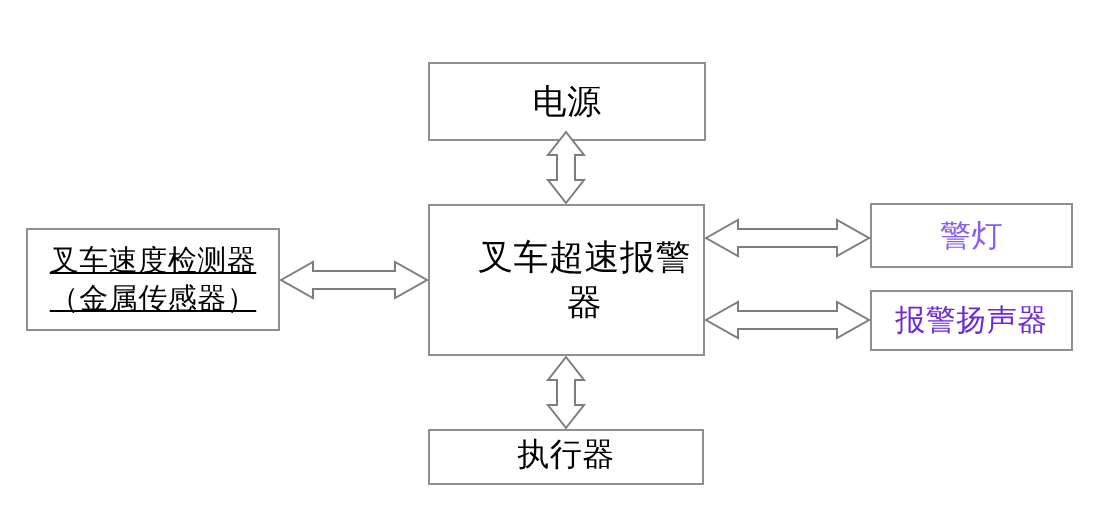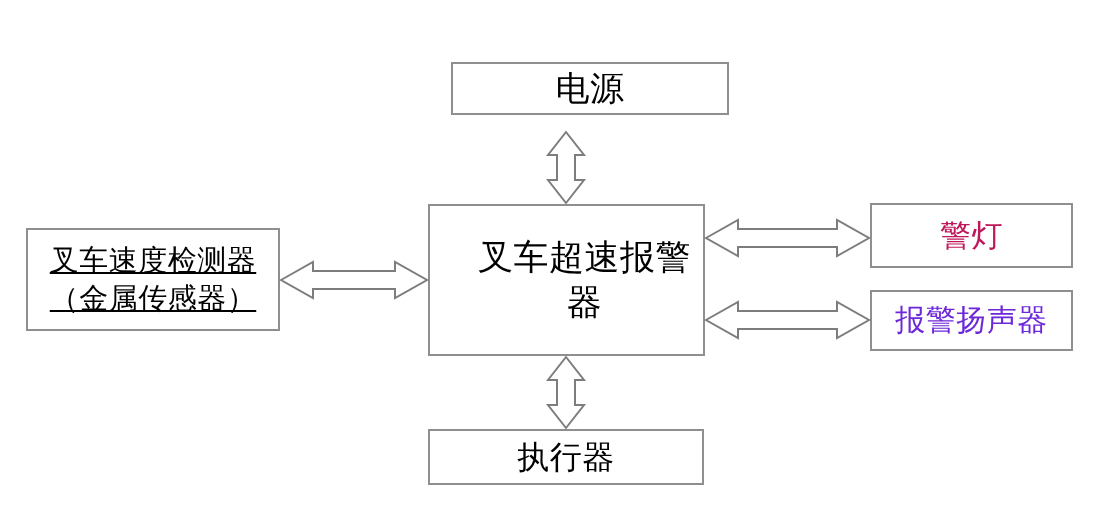--- a/index.html
+++ b/index.html
@@ -30,26 +30,26 @@
     line-height: 1.28;
     white-space: pre-line;
     letter-spacing: 0.5px;
   }
   .node-label {
     display: block;
     width: 100%;
     white-space: pre-line;
   }
   
-  #node-power      { left: 451px; top: 62px;  width: 278px; height: 53px;  font-size: 34px; }
+  #node-power      { left: 428px; top: 62px;  width: 278px; height: 79px;  font-size: 34px; }
   #node-main       { left: 428px; top: 204px; width: 277px; height: 152px; font-size: 35px; }
   #node-detector   { left: 26px;  top: 228px; width: 254px; height: 103px; font-size: 29px; }
   #node-warninglamp{ left: 870px; top: 203px; width: 203px; height: 65px;  font-size: 31px; }
   #node-speaker    { left: 870px; top: 290px; width: 203px; height: 61px;  font-size: 30px; }
-  #node-actuator   { left: 428px; top: 429px; width: 276px; height: 56px;  font-size: 32px; }
+  #node-actuator   { left: 428px; top: 429px; width: 276px; height: 56px;  font-size: 32px; font-family: Liberation Mono, monospace; }
 
   .arrow {
     position: absolute;
     overflow: visible;
   }
   .arrow polygon {
     fill: #ffffff;
     stroke: #7d7d7d;
     stroke-width: 2;
     stroke-linejoin: miter;
@@ -66,21 +66,21 @@
 
   <div class="node" id="node-main" style="border-color: rgb(143, 143, 143); color: rgb(0, 0, 0); padding-left: 36px;">
     <span class="node-label">叉车超速报警器</span>
   </div>
 
   <div class="node" id="node-detector" style="border-color: rgb(143, 143, 143); color: rgb(0, 0, 0); text-decoration: underline;">
     <span class="node-label">叉车速度检测器
 （金属传感器）</span>
   </div>
 
-  <div class="node" id="node-warninglamp" style="border-color: rgb(143, 143, 143); color: #be185d;">
+  <div class="node" id="node-warninglamp" style="border-color: rgb(143, 143, 143); color: #8b5cf6;">
     <span class="node-label">警灯</span>
   </div>
 
   <div class="node" id="node-speaker" style="border-color: rgb(143, 143, 143); color: #6d28d9;">
     <span class="node-label">报警扬声器</span>
   </div>
 
   <div class="node" id="node-actuator" style="border-color: rgb(143, 143, 143); color: rgb(0, 0, 0);">
     <span class="node-label">执行器</span>
   </div>

